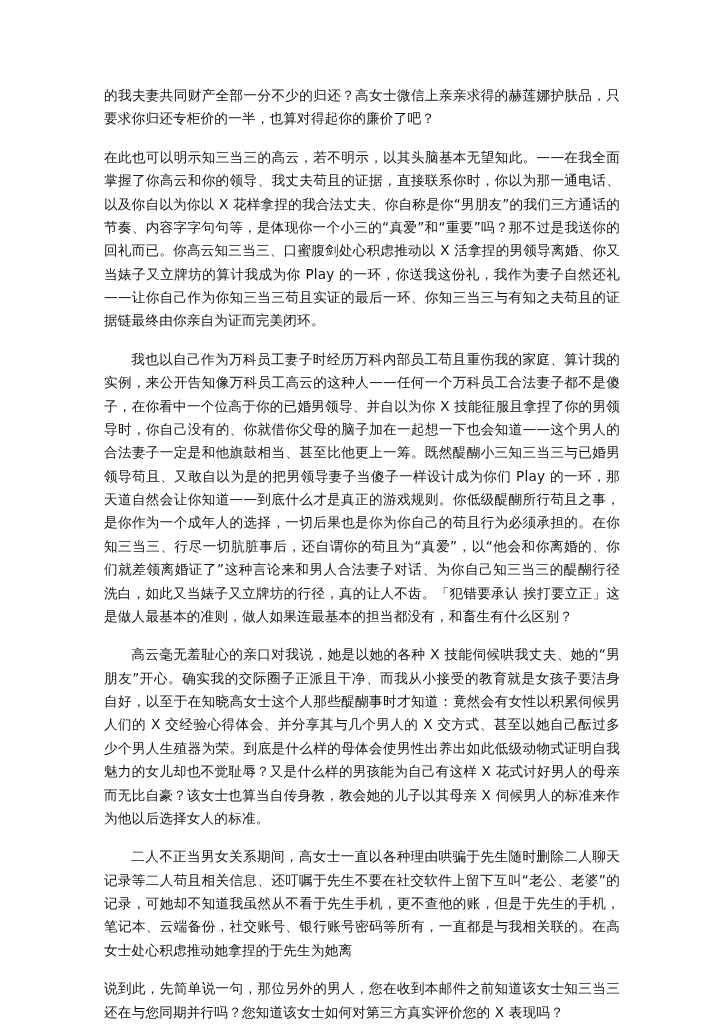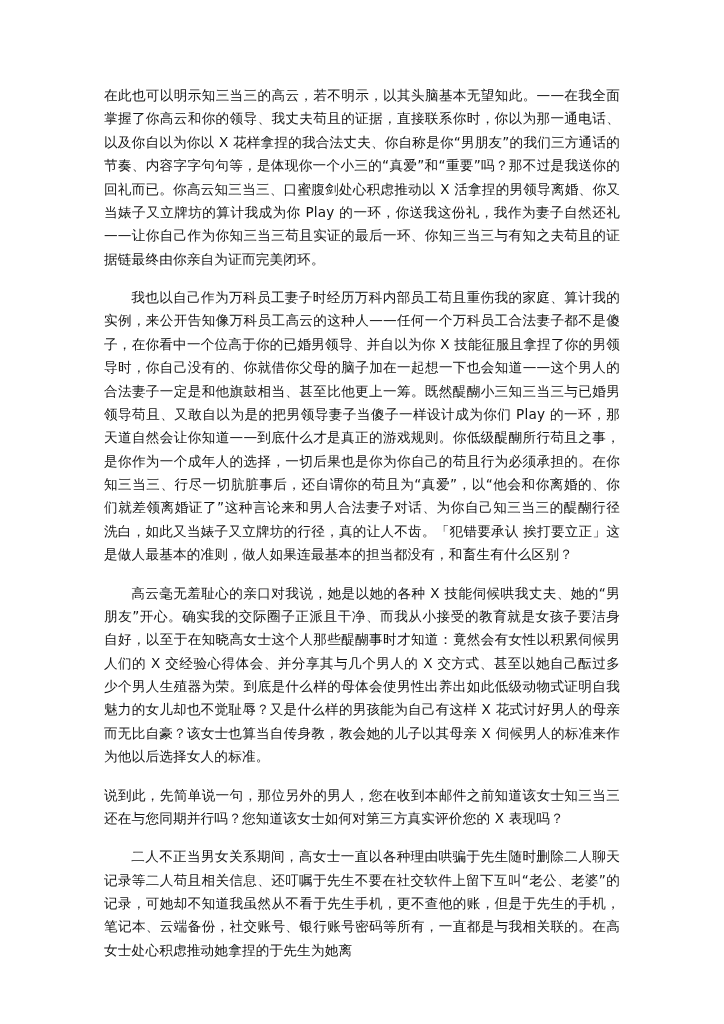--- a/index.html
+++ b/index.html
@@ -49,19 +49,20 @@
     left: 0; top: 0; right: 0; bottom: 0;
     pointer-events: none;
     box-shadow: inset 0 0 0 0 rgba(0,0,0,0);
   }
 </style>
 </head>
 <body>
 
 <div class="page">
   <div class="doc-body">
+    <p class="para noindent">的我夫妻共同财产全部一分不少的归还？高女士微信上亲亲求得的赫莲娜护肤品，只要求你归还专柜价的一半，也算对得起你的廉价了吧？</p>
     <p class="para noindent">在此也可以明示知三当三的高云，若不明示，以其头脑基本无望知此。——在我全面掌握了你高云和你的领导、我丈夫苟且的证据，直接联系你时，你以为那一通电话、以及你自以为你以 X 花样拿捏的我合法丈夫、你自称是你“男朋友”的我们三方通话的节奏、内容字字句句等，是体现你一个小三的“真爱”和“重要”吗？那不过是我送你的回礼而已。你高云知三当三、口蜜腹剑处心积虑推动以 X 活拿捏的男领导离婚、你又当婊子又立牌坊的算计我成为你 Play 的一环，你送我这份礼，我作为妻子自然还礼——让你自己作为你知三当三苟且实证的最后一环、你知三当三与有知之夫苟且的证据链最终由你亲自为证而完美闭环。</p>
     <p class="para indent">我也以自己作为万科员工妻子时经历万科内部员工苟且重伤我的家庭、算计我的实例，来公开告知像万科员工高云的这种人——任何一个万科员工合法妻子都不是傻子，在你看中一个位高于你的已婚男领导、并自以为你 X 技能征服且拿捏了你的男领导时，你自己没有的、你就借你父母的脑子加在一起想一下也会知道——这个男人的合法妻子一定是和他旗鼓相当、甚至比他更上一筹。既然醍醐小三知三当三与已婚男领导苟且、又敢自以为是的把男领导妻子当傻子一样设计成为你们 Play 的一环，那天道自然会让你知道——到底什么才是真正的游戏规则。你低级醍醐所行苟且之事，是你作为一个成年人的选择，一切后果也是你为你自己的苟且行为必须承担的。在你知三当三、行尽一切肮脏事后，还自谓你的苟且为“真爱”，以“他会和你离婚的、你们就差领离婚证了”这种言论来和男人合法妻子对话、为你自己知三当三的醍醐行径洗白，如此又当婊子又立牌坊的行径，真的让人不齿。「犯错要承认 挨打要立正」这是做人最基本的准则，做人如果连最基本的担当都没有，和畜生有什么区别？</p>
     <p class="para indent">高云毫无羞耻心的亲口对我说，她是以她的各种 X 技能伺候哄我丈夫、她的“男朋友”开心。确实我的交际圈子正派且干净、而我从小接受的教育就是女孩子要洁身自好，以至于在知晓高女士这个人那些醍醐事时才知道：竟然会有女性以积累伺候男人们的 X 交经验心得体会、并分享其与几个男人的 X 交方式、甚至以她自己酝过多少个男人生殖器为荣。到底是什么样的母体会使男性出养出如此低级动物式证明自我魅力的女儿却也不觉耻辱？又是什么样的男孩能为自己有这样 X 花式讨好男人的母亲而无比自豪？该女士也算当自传身教，教会她的儿子以其母亲 X 伺候男人的标准来作为他以后选择女人的标准。</p>
+    <p class="para indent">二人不正当男女关系期间，高女士一直以各种理由哄骗于先生随时删除二人聊天记录等二人苟且相关信息、还叮嘱于先生不要在社交软件上留下互叫“老公、老婆”的记录，可她却不知道我虽然从不看于先生手机，更不查他的账，但是于先生的手机，笔记本、云端备份，社交账号、银行账号密码等所有，一直都是与我相关联的。在高女士处心积虑推动她拿捏的于先生为她离</p>
     <p class="para noindent">说到此，先简单说一句，那位另外的男人，您在收到本邮件之前知道该女士知三当三还在与您同期并行吗？您知道该女士如何对第三方真实评价您的 X 表现吗？</p>
-    <p class="para indent">二人不正当男女关系期间，高女士一直以各种理由哄骗于先生随时删除二人聊天记录等二人苟且相关信息、还叮嘱于先生不要在社交软件上留下互叫“老公、老婆”的记录，可她却不知道我虽然从不看于先生手机，更不查他的账，但是于先生的手机，笔记本、云端备份，社交账号、银行账号密码等所有，一直都是与我相关联的。在高女士处心积虑推动她拿捏的于先生为她离</p>
   </div>
 </div>
 
 </body></html>

